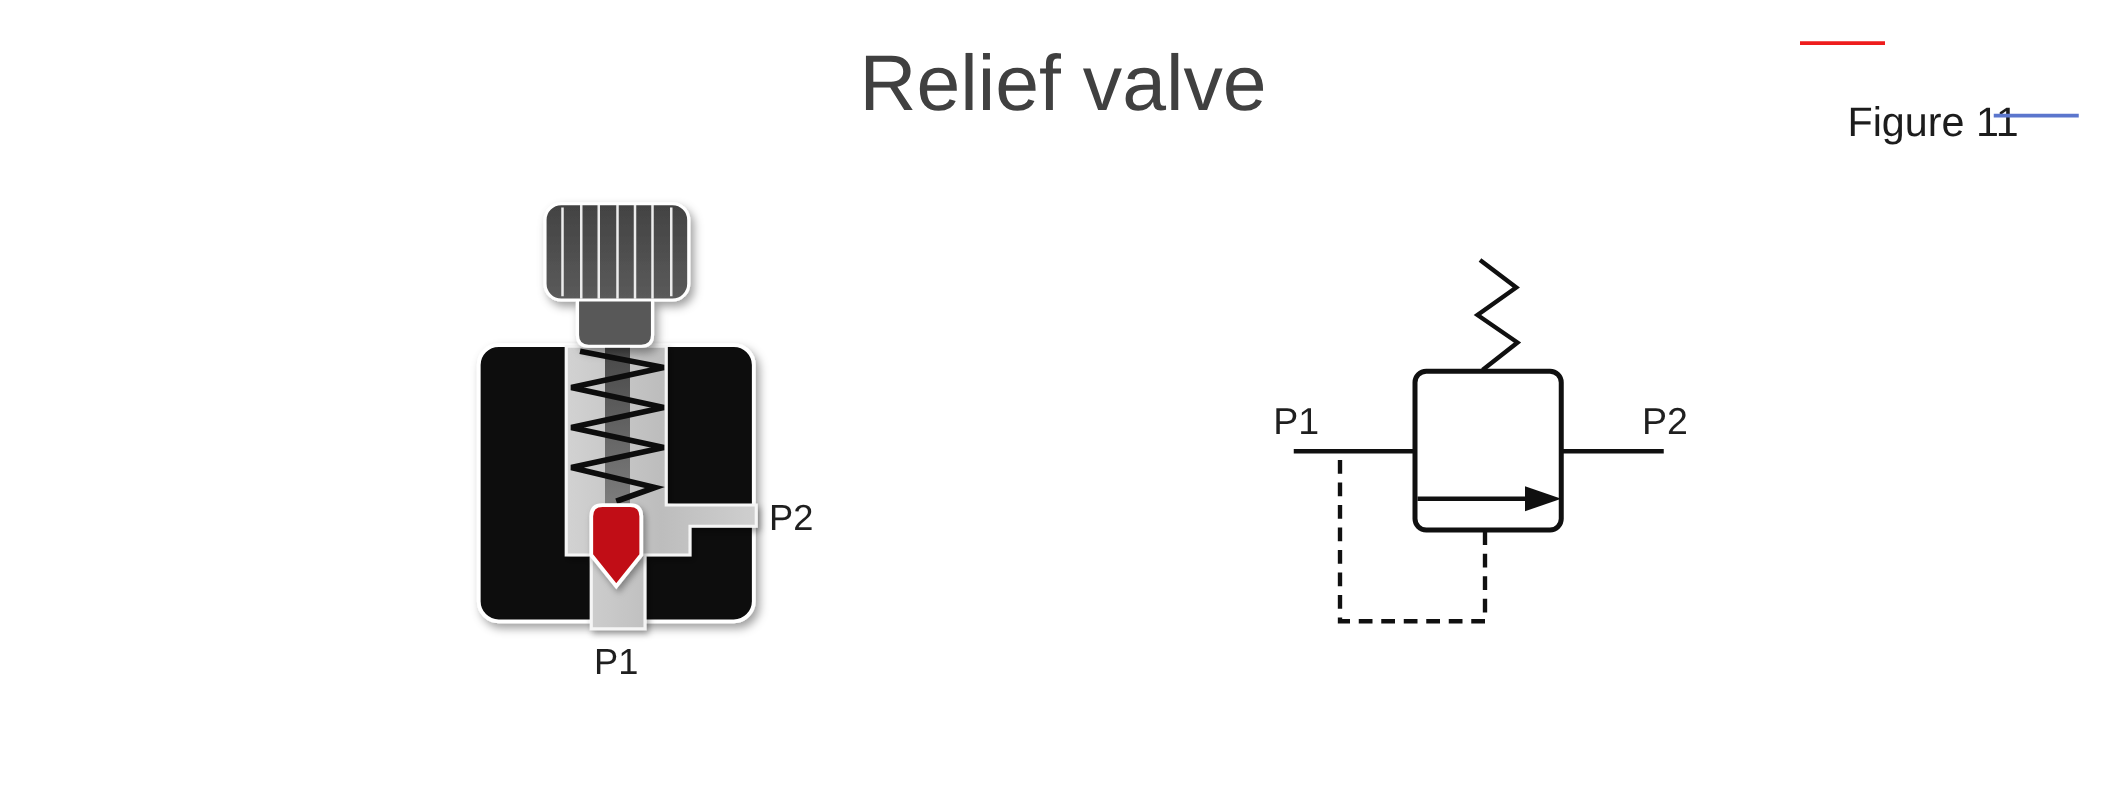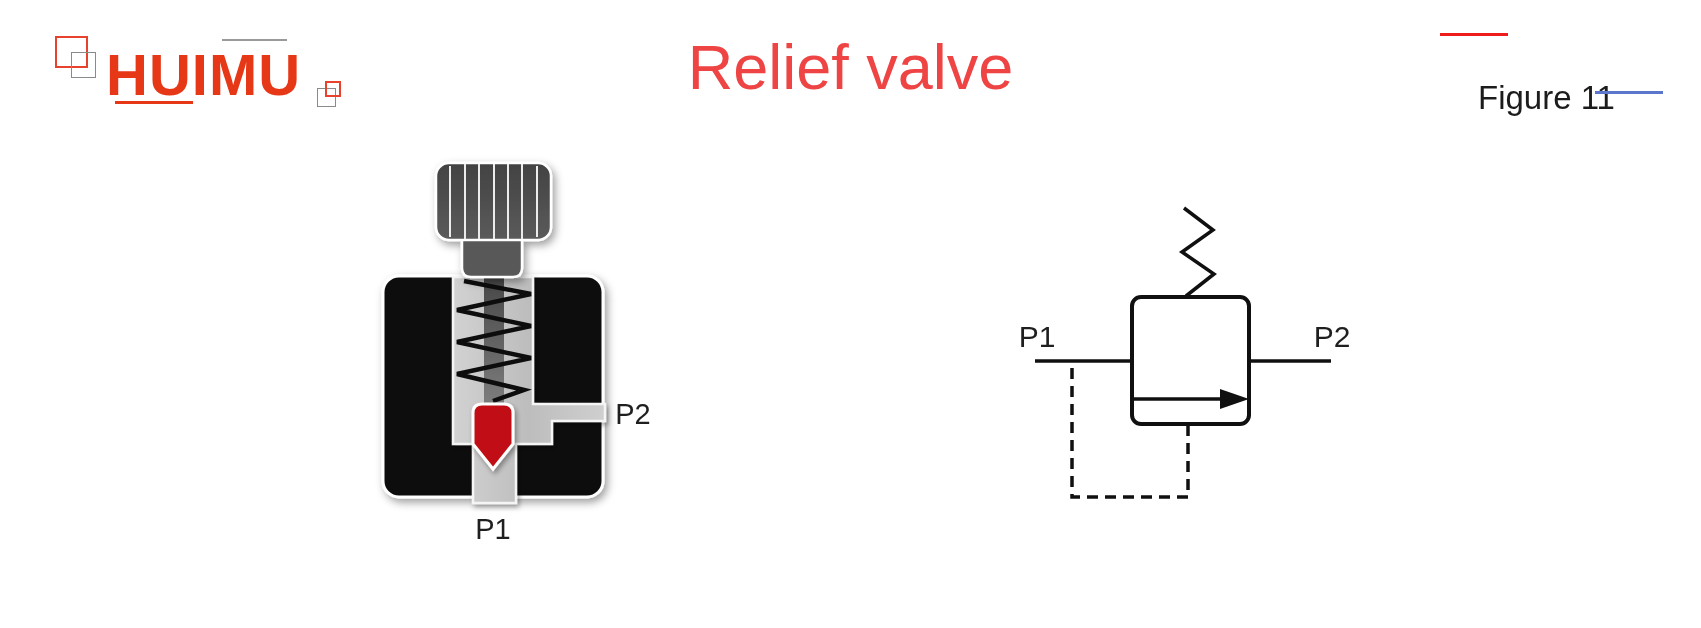--- a/index.html
+++ b/index.html
@@ -16,21 +16,21 @@
   .sq-red-sm    { left:325px; top:81px; width:16px; height:16px; border:2px solid #e8422c; }
   .logo-text {
     position:absolute; left:106px; top:46px; font-size:58px; font-weight:bold;
     color:#e63816; letter-spacing:1px; line-height:58px; white-space:nowrap;
   }
   .logo-underline { position:absolute; left:115px; top:101px; width:78px; height:3px; background:#e63816; }
   .logo-topline   { position:absolute; left:222px; top:39px;  width:65px; height:2px; background:#9a9a9a; }
 
   .page-title {
     position:absolute; left:50%; top:36px; transform:translateX(-50%);
-    margin:0; font-size:63px; font-weight:normal; color:#ef4444;
+    margin:0; font-size:63px; font-weight:normal; color:#404040;
     line-height:63px; white-space:nowrap;
   }
 
   .figure-wrap { position:absolute; left:1420px; top:0; width:260px; height:110px; }
   .fig-line-red  { position:absolute; left:20px;  top:33px; width:68px; height:3px; background:#ee1c1c; }
   .fig-line-blue { position:absolute; left:175px; top:91px; width:68px; height:3px; background:#5b76cd; }
   .figure-label {
     position:absolute; left:58px; top:49px; font-size:33px; color:#1c1c1c;
     line-height:33px; white-space:nowrap;margin-top:32px;
   }
@@ -38,29 +38,20 @@
   
   .illustration { position:absolute; left:340px; top:140px; width:320px; height:410px; }
   .schematic    { position:absolute; left:930px; top:175px; width:430px; height:340px; }
   .diag-label { font-family:"Liberation Sans", sans-serif; fill:#1f1f1f; }
 </style>
 </head>
 <body>
 
 <div class="canvas">
 
-  <div class="logo">
-    <span class="sq sq-red-big"></span>
-    <span class="sq sq-gray-big"></span>
-    <span class="logo-text">HUIMU</span>
-    <span class="logo-underline"></span>
-    <span class="logo-topline"></span>
-    <span class="sq sq-gray-sm"></span>
-    <span class="sq sq-red-sm"></span>
-  </div>
 
   <h1 class="page-title">Relief valve</h1>
 
   <div class="figure-wrap">
     <span class="fig-line-red"></span>
     <span class="figure-label">Figure 11</span>
     <span class="fig-line-blue"></span>
   </div>
 
   <svg class="illustration" viewBox="340 140 320 410">

